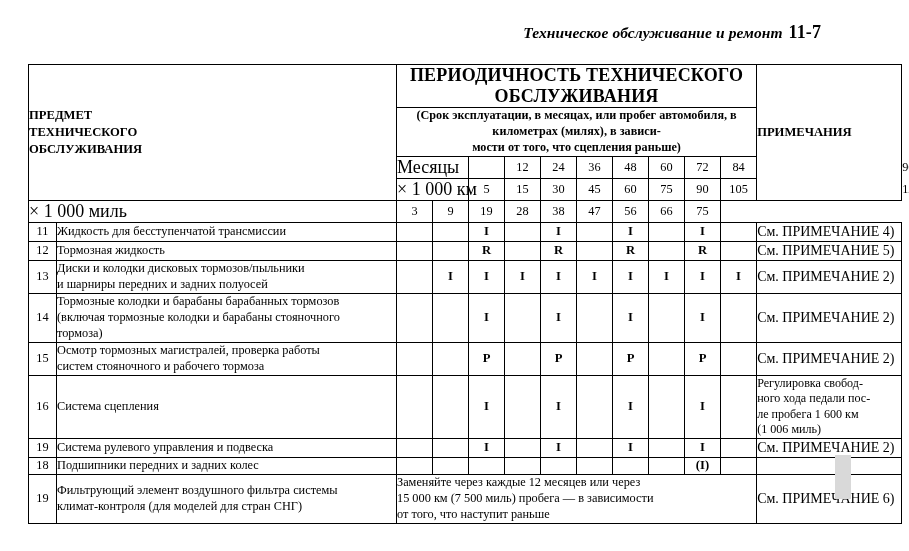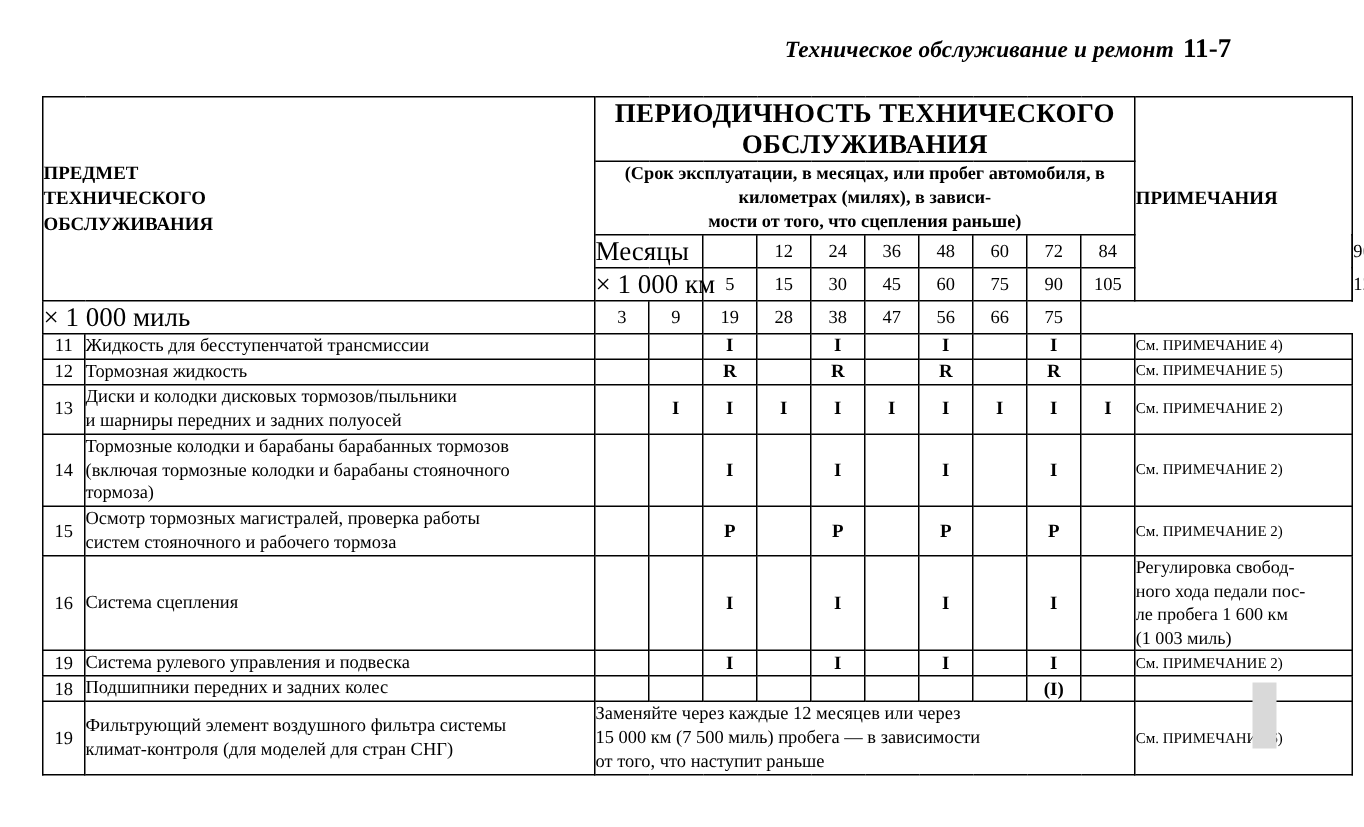--- a/index.html
+++ b/index.html
@@ -98,21 +98,21 @@
     line-height: 1.3;
     margin-top: 17px;
   }
   .mark {
     text-align: center;
     font-weight: bold;
     font-size: 12.6px;
   }
   .note {
     padding: 4px 7px;
-    font-size: 10px;
+    font-size: 14px;
     line-height: 1.3;
   }
   .note-multi {
     padding: 3px 7px;
     font-size: 12.1px;
     line-height: 1.28;
   }
   .spanned-text {
     padding: 4px 8px;
     font-size: 12.3px;
@@ -318,21 +318,21 @@
           <td class="mark">I</td>
           <td class="mark"></td>
           <td class="mark">I</td>
           <td class="mark"></td>
           <td class="mark">I</td>
           <td class="mark"></td>
           <td class="note-multi">
             <div>Регулировка свобод-</div>
             <div>ного хода педали пос-</div>
             <div>ле пробега 1 600 км</div>
-            <div>(1 003 миль)</div>
+            <div>(1 006 миль)</div>
           </td>
         </tr>
 
         <tr>
           <td class="idx">19</td>
           <td class="item">
             <div>Система рулевого управления и подвеска</div>
           </td>
           <td class="mark"></td>
           <td class="mark"></td>

